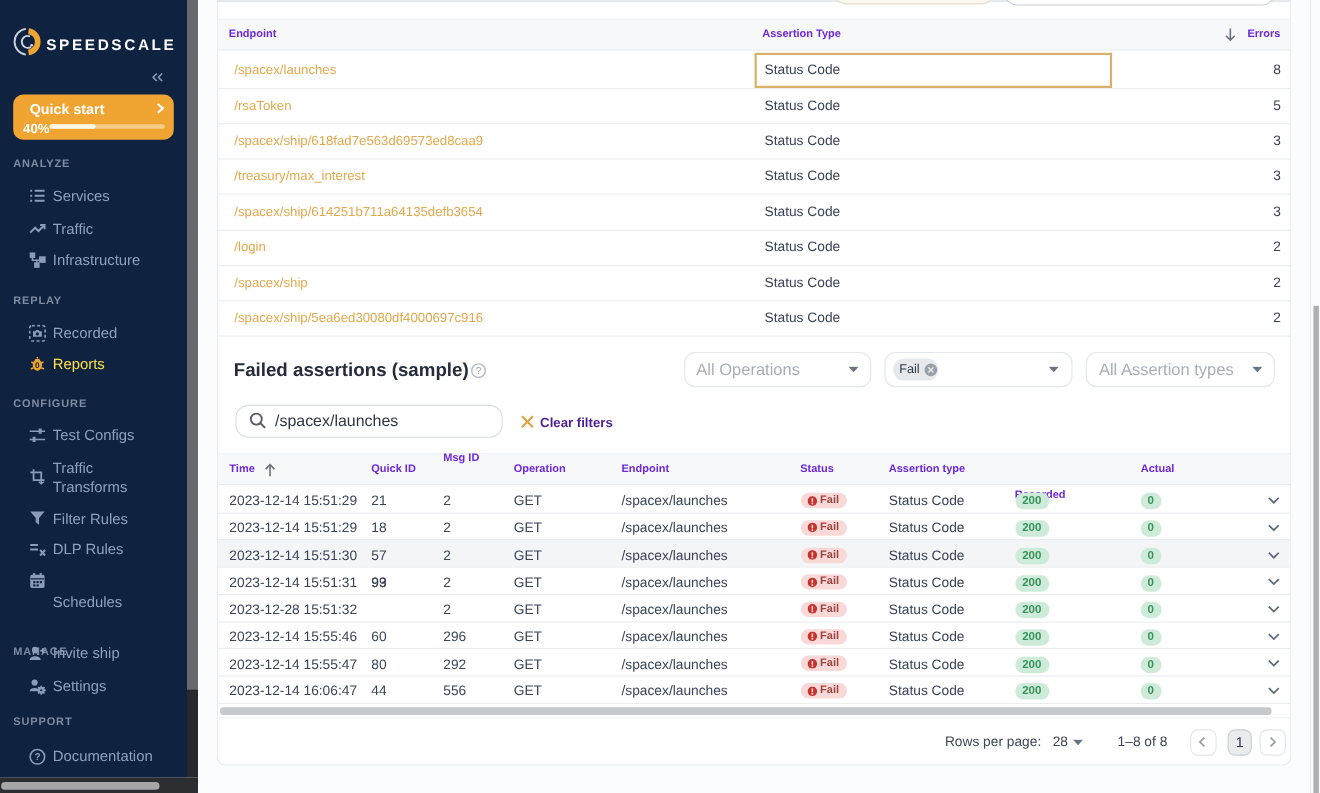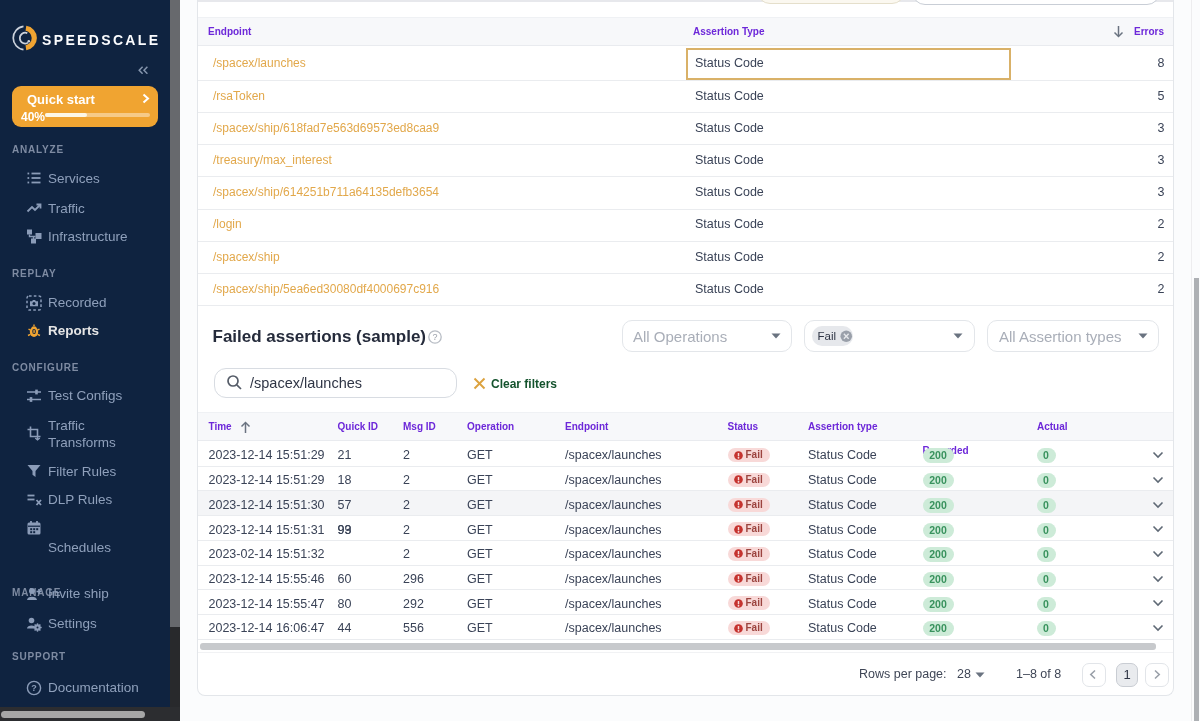--- a/index.html
+++ b/index.html
@@ -86,21 +86,21 @@
       <line x1="8" y1="3" x2="8" y2="1.5"></line>
       <line x1="2.5" y1="6" x2="4.5" y2="7.2"></line>
         <line x1="13.5" y1="6" x2="11.5" y2="7.2"></line>
       <line x1="2" y1="12.5" x2="4.5" y2="11.3"></line>
         <line x1="14" y1="12.5" x2="11.5" y2="11.3"></line>
     </g>
     <ellipse cx="8" cy="9" rx="4.2" ry="5" fill="#f0a432"></ellipse>
     <ellipse cx="8" cy="5" rx="2.6" ry="1.8" fill="#f0a432"></ellipse>
     <text x="8" y="11.4" font-size="7.5" font-weight="bold" fill="#0f2340" text-anchor="middle" font-family="Liberation Sans">0</text>
   </svg>
-  <div class="sitem" style="top:322.5px;color:#e5e5e5;font-weight:bold">Reports</div>
+  <div class="sitem" style="top:322.5px;color:#fde047;font-weight:normal">Reports</div>
   <div class="slabel" style="top:361.5px">CONFIGURE</div>
   <svg class="sicon" style="top:388px" viewBox="0 0 16 16">
     <g stroke="#8b9cb8" stroke-width="1.5" fill="none">
       <line x1="1" y1="4" x2="15" y2="4"></line>
         <line x1="1" y1="11.5" x2="15" y2="11.5"></line>
     </g>
     <g stroke="#8b9cb8" stroke-width="2.6">
       <line x1="10.5" y1="1.6" x2="10.5" y2="6.4"></line>
         <line x1="5" y1="9.1" x2="5" y2="13.9"></line>
     </g>
@@ -257,25 +257,25 @@
     <circle cx="7" cy="7" r="5" stroke="#555c68" stroke-width="1.7" fill="none"></circle>
     <line x1="10.8" y1="10.8" x2="15" y2="15" stroke="#555c68" stroke-width="1.7"></line>
   </svg>
 <div class="tx" style="left:250px;top:374.5px;font-size:14.5px;color:#2f3545">/spacex/launches</div>
 <svg class="abs" style="left:473px;top:376.5px" width="13" height="13" viewBox="0 0 13 13">
     <g stroke="#dca23f" stroke-width="1.9">
       <line x1="1.5" y1="1.5" x2="11.5" y2="11.5"></line>
       <line x1="11.5" y1="1.5" x2="1.5" y2="11.5"></line>
     </g>
   </svg>
-<div class="tx" style="left:491px;top:376.5px;font-size:12px;font-weight:bold;color:#14532d">Clear filters</div>
+<div class="tx" style="left:491px;top:376.5px;font-size:12px;font-weight:bold;color:#4c1d95">Clear filters</div>
 <div class="hdrband" style="top:412px"></div>
 <div class="hcell" style="left:208.5px;top:421px">Time</div>
 <div class="hcell" style="left:337.5px;top:421px">Quick ID</div>
-<div class="hcell" style="left:403px;top:421px">Msg ID</div>
+<div class="hcell" style="left:403px;top:411px">Msg ID</div>
 <div class="hcell" style="left:467px;top:421px">Operation</div>
 <div class="hcell" style="left:565px;top:421px">Endpoint</div>
 <div class="hcell" style="left:727.5px;top:421px">Status</div>
 <div class="hcell" style="left:808px;top:421px">Assertion type</div>
 <div class="hcell" style="left:922.5px;top:445px">Recorded</div>
 <div class="hcell" style="left:1037px;top:421px">Actual</div>
 <svg class="abs" style="left:239px;top:421px" width="13" height="13" viewBox="0 0 13 13">
     <line x1="6.5" y1="2" x2="6.5" y2="12" stroke="#6a7380" stroke-width="1.5"></line>
     <polyline points="2.5,5.5 6.5,1.5 10.5,5.5" stroke="#6a7380" stroke-width="1.5" fill="none"></polyline>
   </svg>
@@ -348,21 +348,21 @@
     <circle cx="5" cy="7.5" r="1" fill="#f8d9d8"></circle>
   </svg>
 <div class="tx" style="left:745.5px;top:523.2px;font-size:10px;font-weight:bold;color:#9c443f">Fail</div>
 <div class="cell" style="left:808px;top:522.5px">Status Code</div>
 <div class="chipg" style="left:922.5px;top:522.5px;width:31px">200</div>
 <div class="chipg" style="left:1036.5px;top:522.5px;width:19px">0</div>
 <svg class="abs" style="left:1151.5px;top:525.2px" width="12" height="8" viewBox="0 0 12 8">
     <polyline points="1.5,1.5 6,6 10.5,1.5" stroke="#5f6975" stroke-width="1.6" fill="none"></polyline>
   </svg>
 <div class="divl" style="top:515.1px"></div>
-<div class="cell" style="left:208.5px;top:547.1px">2023-02-14 15:51:32</div>
+<div class="cell" style="left:208.5px;top:547.1px">2023-12-28 15:51:32</div>
 <div class="cell" style="left:337.5px;top:523px">99</div>
 <div class="cell" style="left:403px;top:547.1px">2</div>
 <div class="cell" style="left:467px;top:547.1px">GET</div>
 <div class="cell" style="left:565px;top:547.1px">/spacex/launches</div>
 <div class="abs" style="left:727.5px;top:546.9px;width:42px;height:14px;border-radius:7px;background:#f8d9d8"></div>
 <svg class="abs" style="left:733.5px;top:549.4px" width="9" height="9" viewBox="0 0 10 10">
     <circle cx="5" cy="5" r="4.8" fill="#c5332f"></circle>
     <line x1="5" y1="2.2" x2="5" y2="5.8" stroke="#f8d9d8" stroke-width="1.6"></line>
     <circle cx="5" cy="7.5" r="1" fill="#f8d9d8"></circle>
   </svg>

